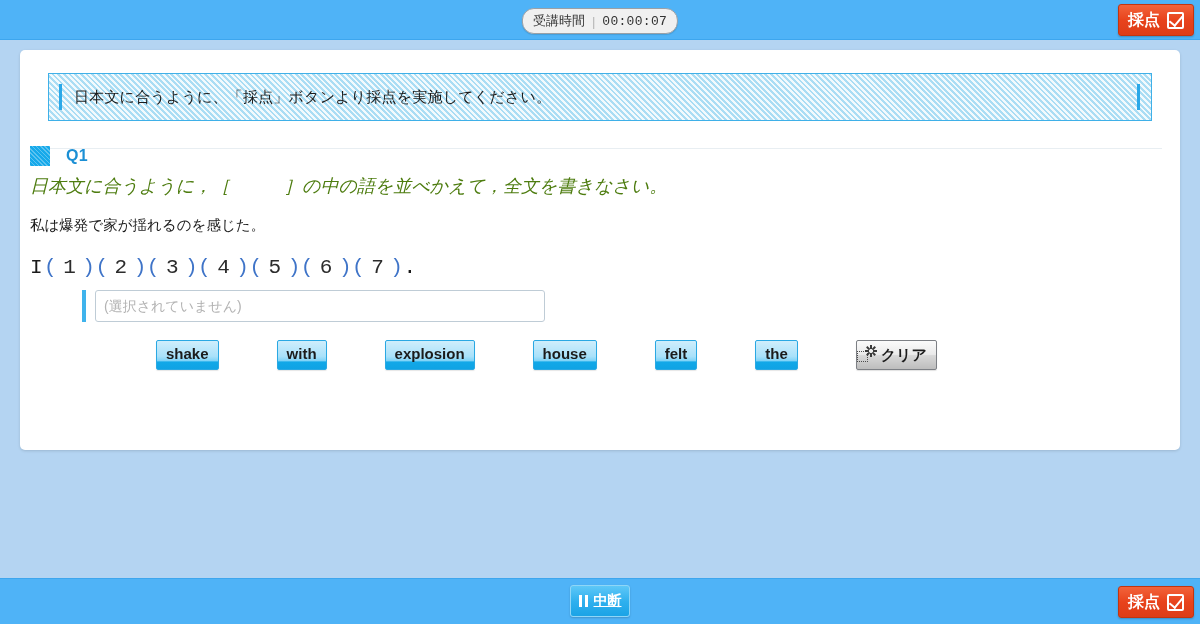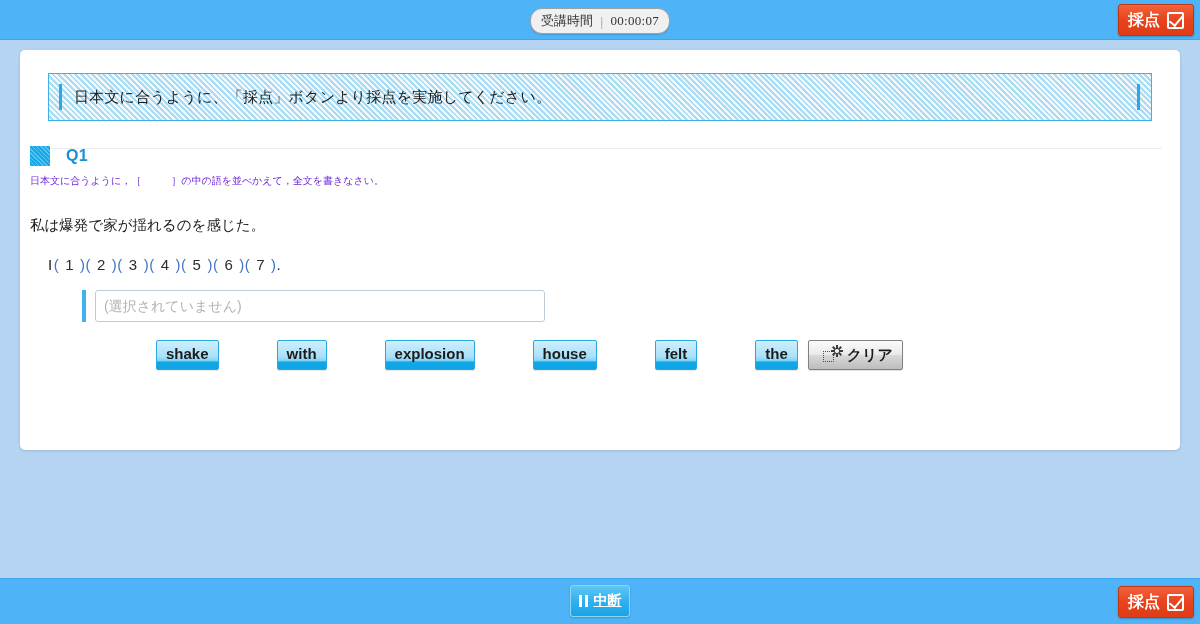--- a/index.html
+++ b/index.html
@@ -42,21 +42,21 @@
     font-size: 13px;
     color: #333;
     white-space: nowrap;
     box-shadow: 0 1px 1px rgba(0,0,0,.12);
   }
   .timer-sep {
     color: #b5b5b5;
     font-size: 13px;
   }
   .timer-value {
-    font-family: Liberation Serif, serif;
+    font-family: Liberation Mono, monospace;
     letter-spacing: .3px;
   }
 
   
   .score-btn {
     position: absolute;
     height: 32px;
     padding: 0 9px;
     background: linear-gradient(180deg, #f2633a 0%, #e8431c 50%, #dd3c17 100%);
     border: 1px solid #c23510;
@@ -164,36 +164,37 @@
   .q-label {
     font-size: 16px;
     font-weight: 700;
     color: #1b8fd4;
     letter-spacing: .4px;
   }
 
   .q-instruction {
     position: absolute;
     top: 124px; left: 10px;
-    font-size: 10px;
-    color: #6d28d9;
+    font-size: 18px;
+    color: #4d7c0f;
+    font-style: italic;
   }
   .q-sentence {
     position: absolute;
     top: 166px; left: 10px;
     font-size: 14.5px;
     color: #1a1a1a;
   }
 
   .q-blanks {
     position: absolute;
-    top: 206px; left: 28px;
-    font-size: 15px;
+    top: 206px; left: 10px;
+    font-size: 21px;
     color: #1a1a1a;
-    font-family: Liberation Sans, sans-serif;
+    font-family: Liberation Mono, monospace;
     letter-spacing: .5px;
     white-space: nowrap;
   }
   .q-blanks .paren { color: #3f74c8; }
   .q-blanks .num { color: #2c2c2c; padding: 0 6px; }
   .q-blanks .lead { padding-right: 1px; }
 
   
   .answer-row {
     position: absolute;
@@ -240,30 +241,31 @@
     cursor: pointer;
     line-height: 17px;
     box-shadow: 0 1px 1px rgba(0,0,0,.10);
     margin-left: 48px;
   }
 
   .clear-btn {
     display: flex;
     align-items: center;
     gap: 4px;
-    padding: 4px 9px 6px 14px;
+    padding: 4px 9px 6px 0;
     background: linear-gradient(180deg, #fbfbfb 0%, #eaeaea 48%, #d8d8d8 52%, #bdbdbd 100%);
     border: 1px solid #7d8085;
     border-radius: 2px;
     font-size: 15px;
     font-weight: 700;
     color: #1b1b1b;
     cursor: pointer;
     line-height: 17px;
     box-shadow: 0 1px 1px rgba(0,0,0,.12);
+    margin-left: 48px;
   }
   .eraser-icon {
     position: relative;
     width: 20px; height: 18px;
     flex: 0 0 auto;
   }
   .eraser-icon .sq {
     position: absolute;
     left: 0; bottom: 1px;
     width: 11px; height: 11px;

